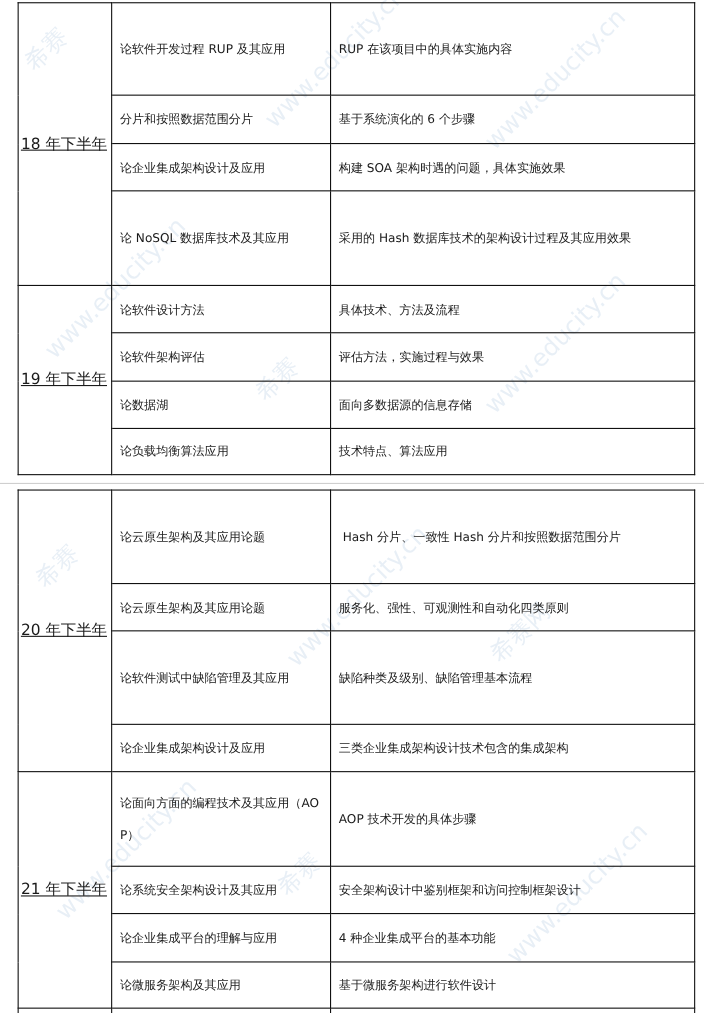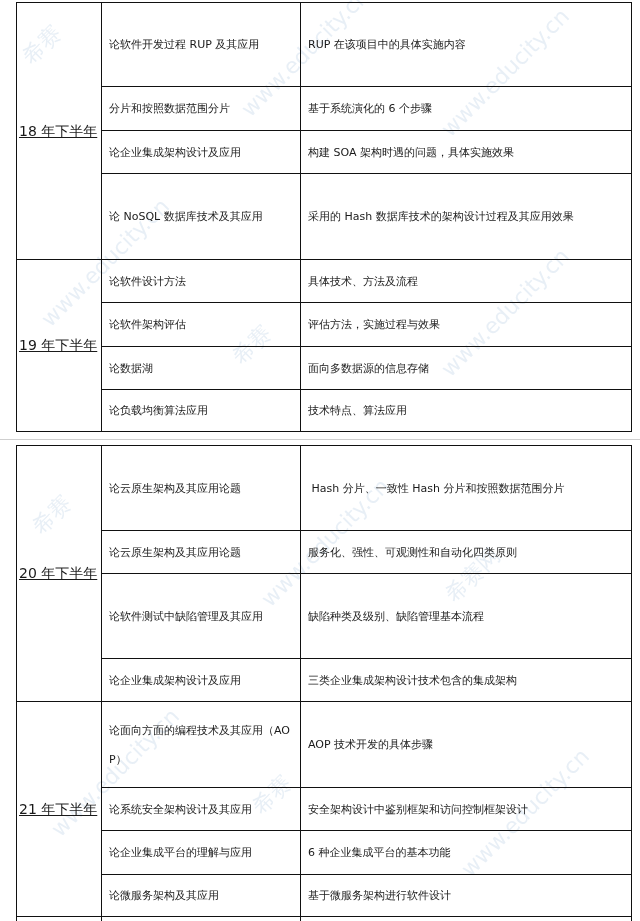--- a/index.html
+++ b/index.html
@@ -119,21 +119,21 @@
       <td class="year" rowspan="4">21 年下半年</td>
       <td>论面向方面的编程技术及其应用（AOP）</td>
       <td>AOP 技术开发的具体步骤</td>
     </tr>
     <tr style="height:43px">
       <td>论系统安全架构设计及其应用</td>
       <td>安全架构设计中鉴别框架和访问控制框架设计</td>
     </tr>
     <tr style="height:44px">
       <td>论企业集成平台的理解与应用</td>
-      <td>6 种企业集成平台的基本功能</td>
+      <td>4 种企业集成平台的基本功能</td>
     </tr>
     <tr style="height:42px">
       <td>论微服务架构及其应用</td>
       <td>基于微服务架构进行软件设计</td>
     </tr>
     <tr style="height:20px">
       <td></td>
       <td></td>
       <td></td>
     </tr>

